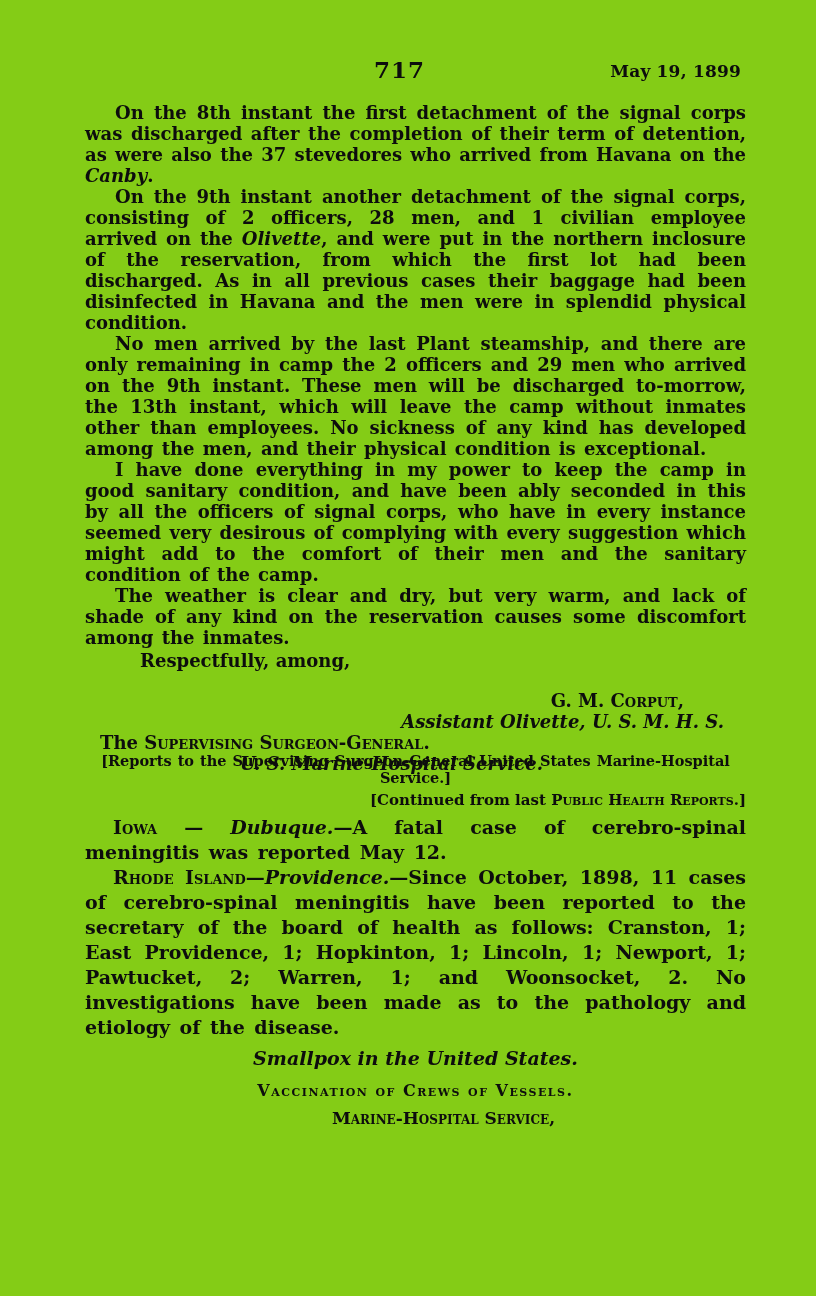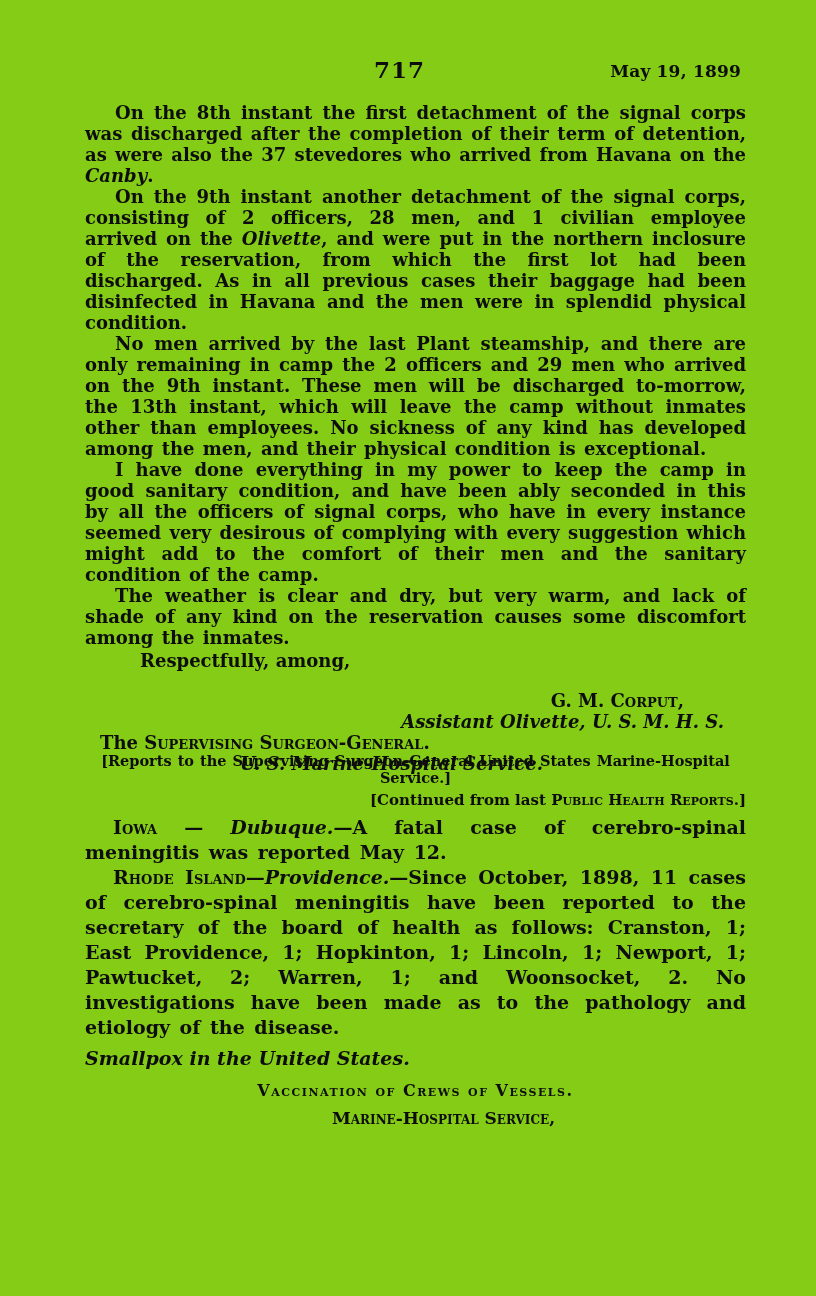--- a/index.html
+++ b/index.html
@@ -71,21 +71,21 @@
   .cases p {
     margin: 0;
     font-size: 19px;
     line-height: 25px;
     text-align: justify;
     text-indent: 28px;
     word-spacing: 3px;
   }
   .cases p + p { margin-top: 0; }
   
-  .section-heading-italic { margin-top: 6px; font-style: italic; font-size: 19px; line-height: 25px; }
+  .section-heading-italic { margin-top: 6px; text-align: center; font-style: italic; font-size: 19px; line-height: 25px; }
   .sub-heading-sc { margin-top: 10px; text-align: center; font-size: 16px; letter-spacing: 1.5px; line-height: 20px; }
   .intro { margin-top: 12px; min-height: 104px; }
   .intro p {
     margin: 0;
     font-size: 19px;
     line-height: 26px;
     text-align: justify;
     text-indent: 30px;
     word-spacing: 4px;
   }

